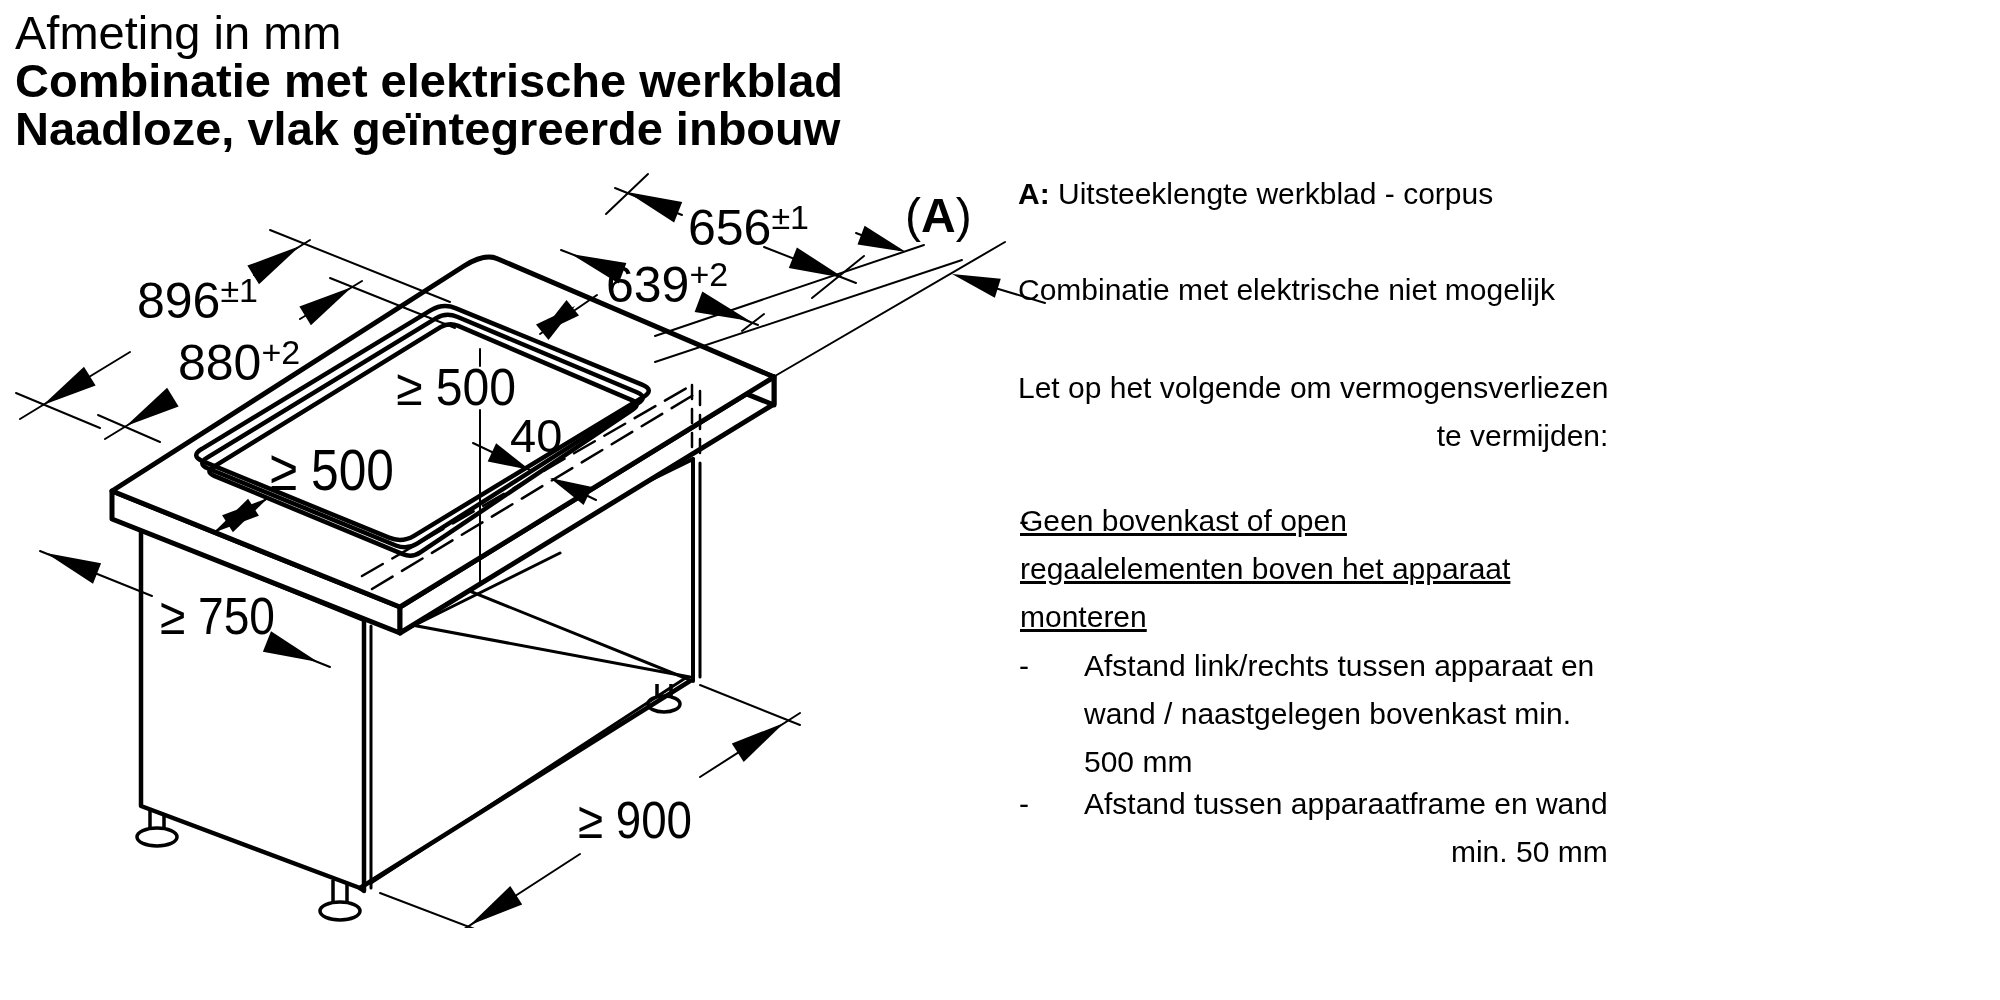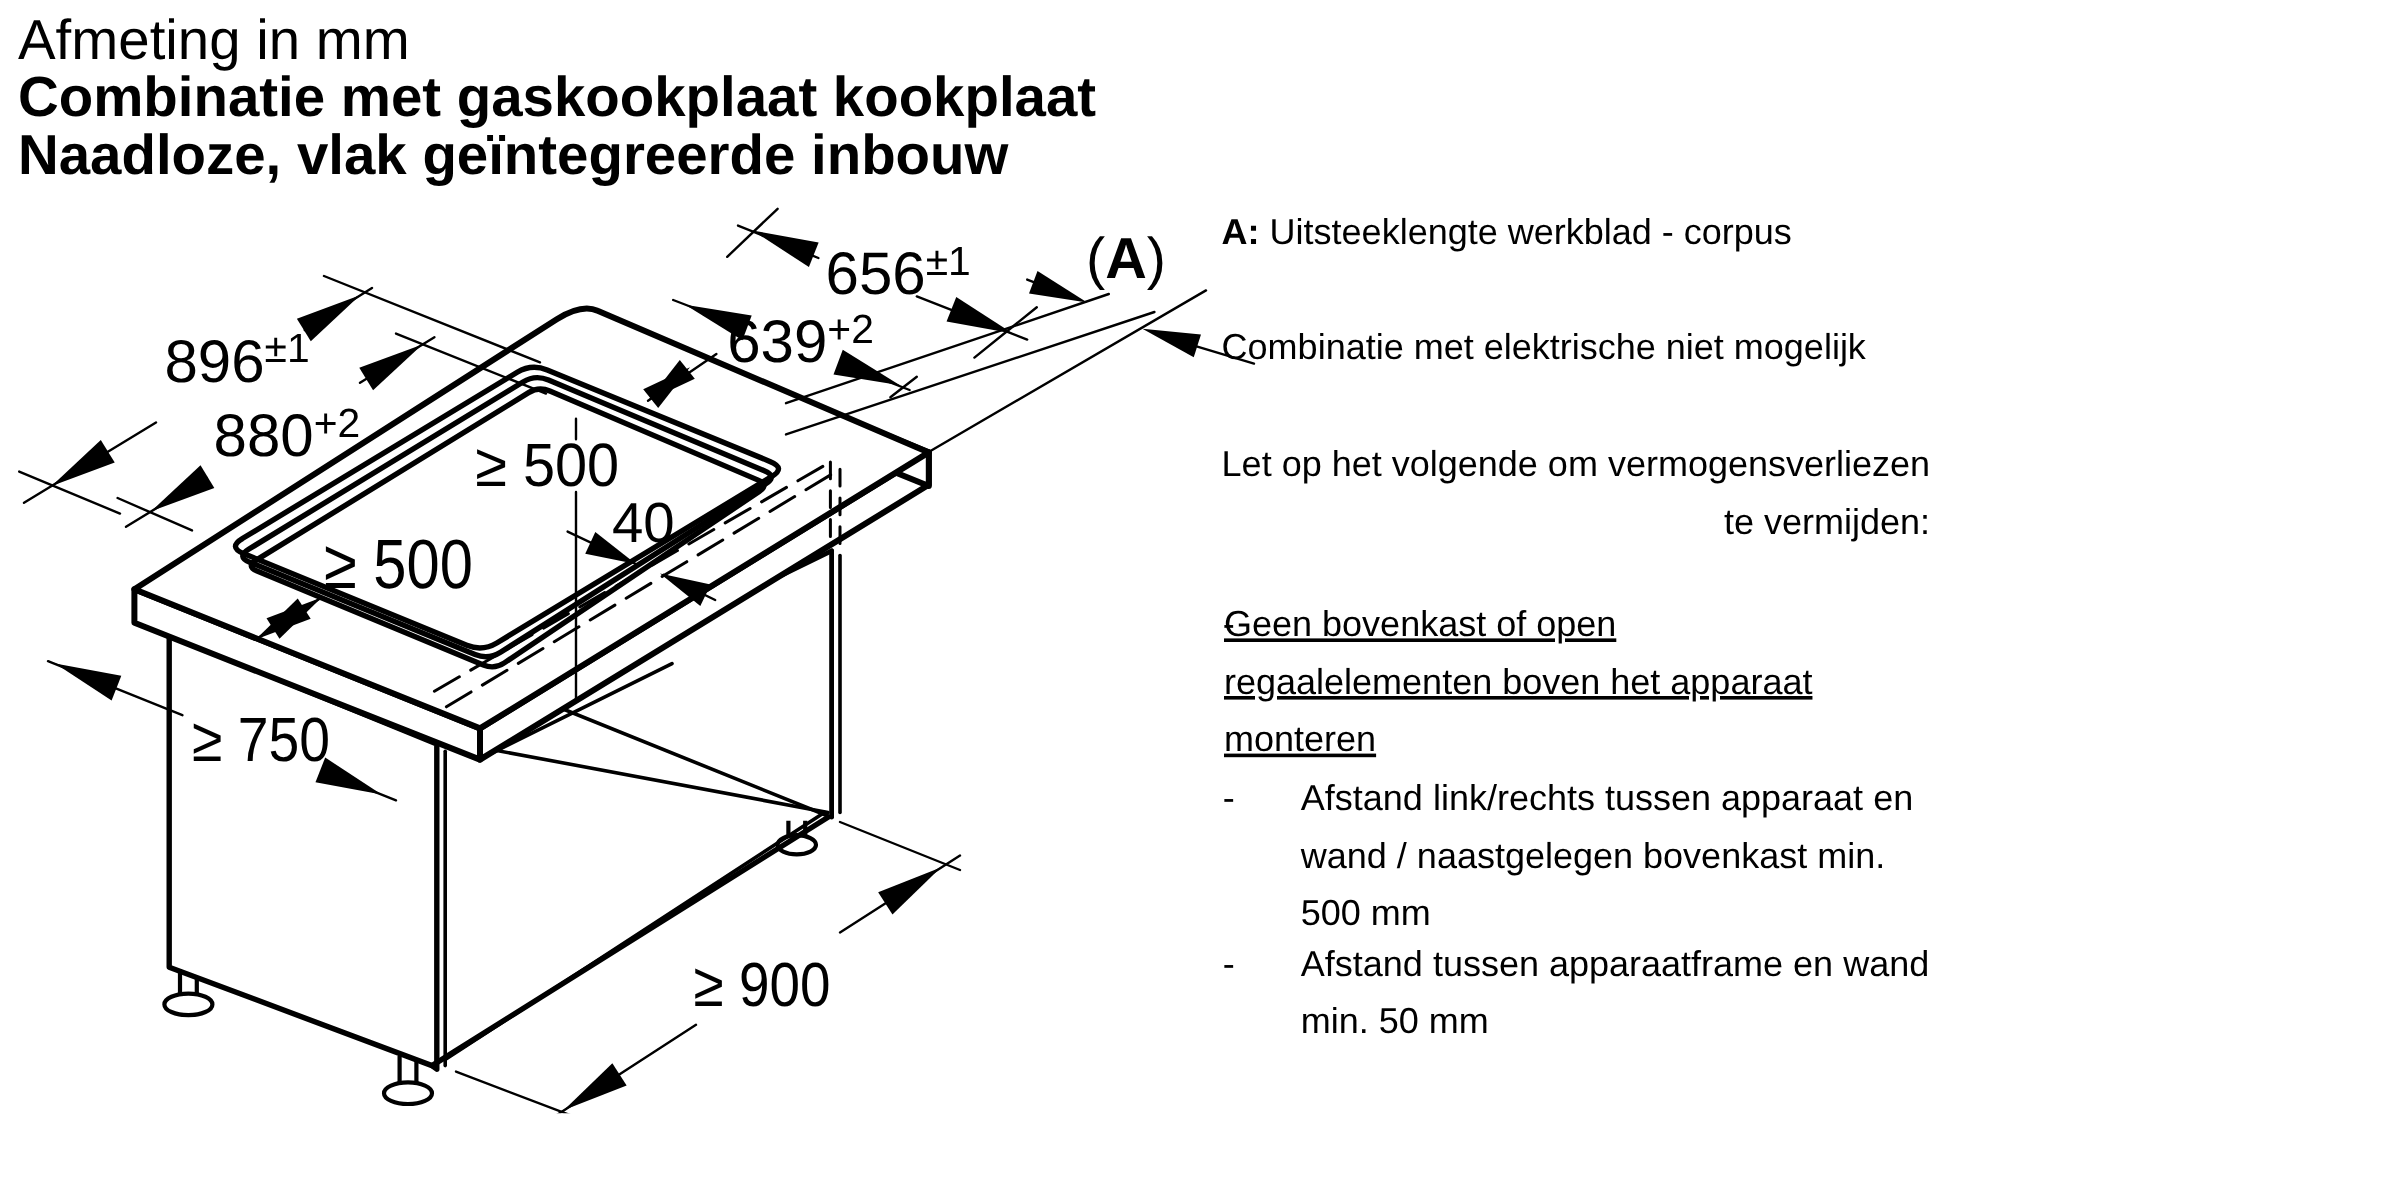--- a/index.html
+++ b/index.html
@@ -9,41 +9,41 @@
   text{-webkit-font-smoothing:antialiased;}
   .b{font-weight:bold;}
   svg{position:absolute;left:0;top:0;}
 </style>
 </head>
 <body>
 <div id="page">
 
   <div class="t" style="left:15px;top:9px;font-size:47px;">Afmeting in mm</div>
 
-  <div class="t b" style="left:15px;top:57px;font-size:47px;">Combinatie met gaskookplaat kookplaat</div>
+  <div class="t b" style="left:15px;top:57px;font-size:47px;">Combinatie met elektrische werkblad</div>
 
   <div class="t b" style="left:15px;top:105px;font-size:47px;text-align:center;">Naadloze, vlak geïntegreerde inbouw</div>
 
   <div class="t" style="left:1018px;top:170px;"><span class="b">A:</span> Uitsteeklengte werkblad - corpus</div>
 
   <div class="t" style="left:1018px;top:266px;">Combinatie met elektrische niet mogelijk</div>
 
   <div class="t" style="left:1018px;top:364px;text-align:right;">Let op het volgende om vermogensverliezen<br>te vermijden:</div>
 
   <div class="t" style="left:1019px;top:497px;">-</div>
 
   <div class="t" style="left:1020px;top:497px;text-decoration:underline;">Geen bovenkast of open<br>regaalelementen boven het apparaat<br>monteren</div>
 
   <div class="t" style="left:1019px;top:642px;">-</div>
 
   <div class="t" style="left:1084px;top:642px;">Afstand link/rechts tussen apparaat en<br>wand / naastgelegen bovenkast min.<br>500 mm</div>
 
   <div class="t" style="left:1019px;top:780px;">-</div>
 
-  <div class="t" style="left:1084px;top:780px;">Afstand tussen apparaatframe en wand<br>min. 50 mm</div>
+  <div class="t" style="left:1084px;top:780px;text-align:right;">Afstand tussen apparaatframe en wand<br>min. 50 mm</div>
 
   <svg width="2000" height="1000" viewBox="0 0 2000 1000">
 
     <g stroke="#000" fill="#fff" stroke-width="3.5">
       <path d="M150,800 L150,828 M164,800 L164,828" fill="none"></path>
       <ellipse cx="157" cy="837" rx="20" ry="9"></ellipse>
     </g>
 
     <g stroke="#000" fill="#fff" stroke-width="3.5">
       <path d="M333,880 L333,905 M347,880 L347,905" fill="none"></path>

